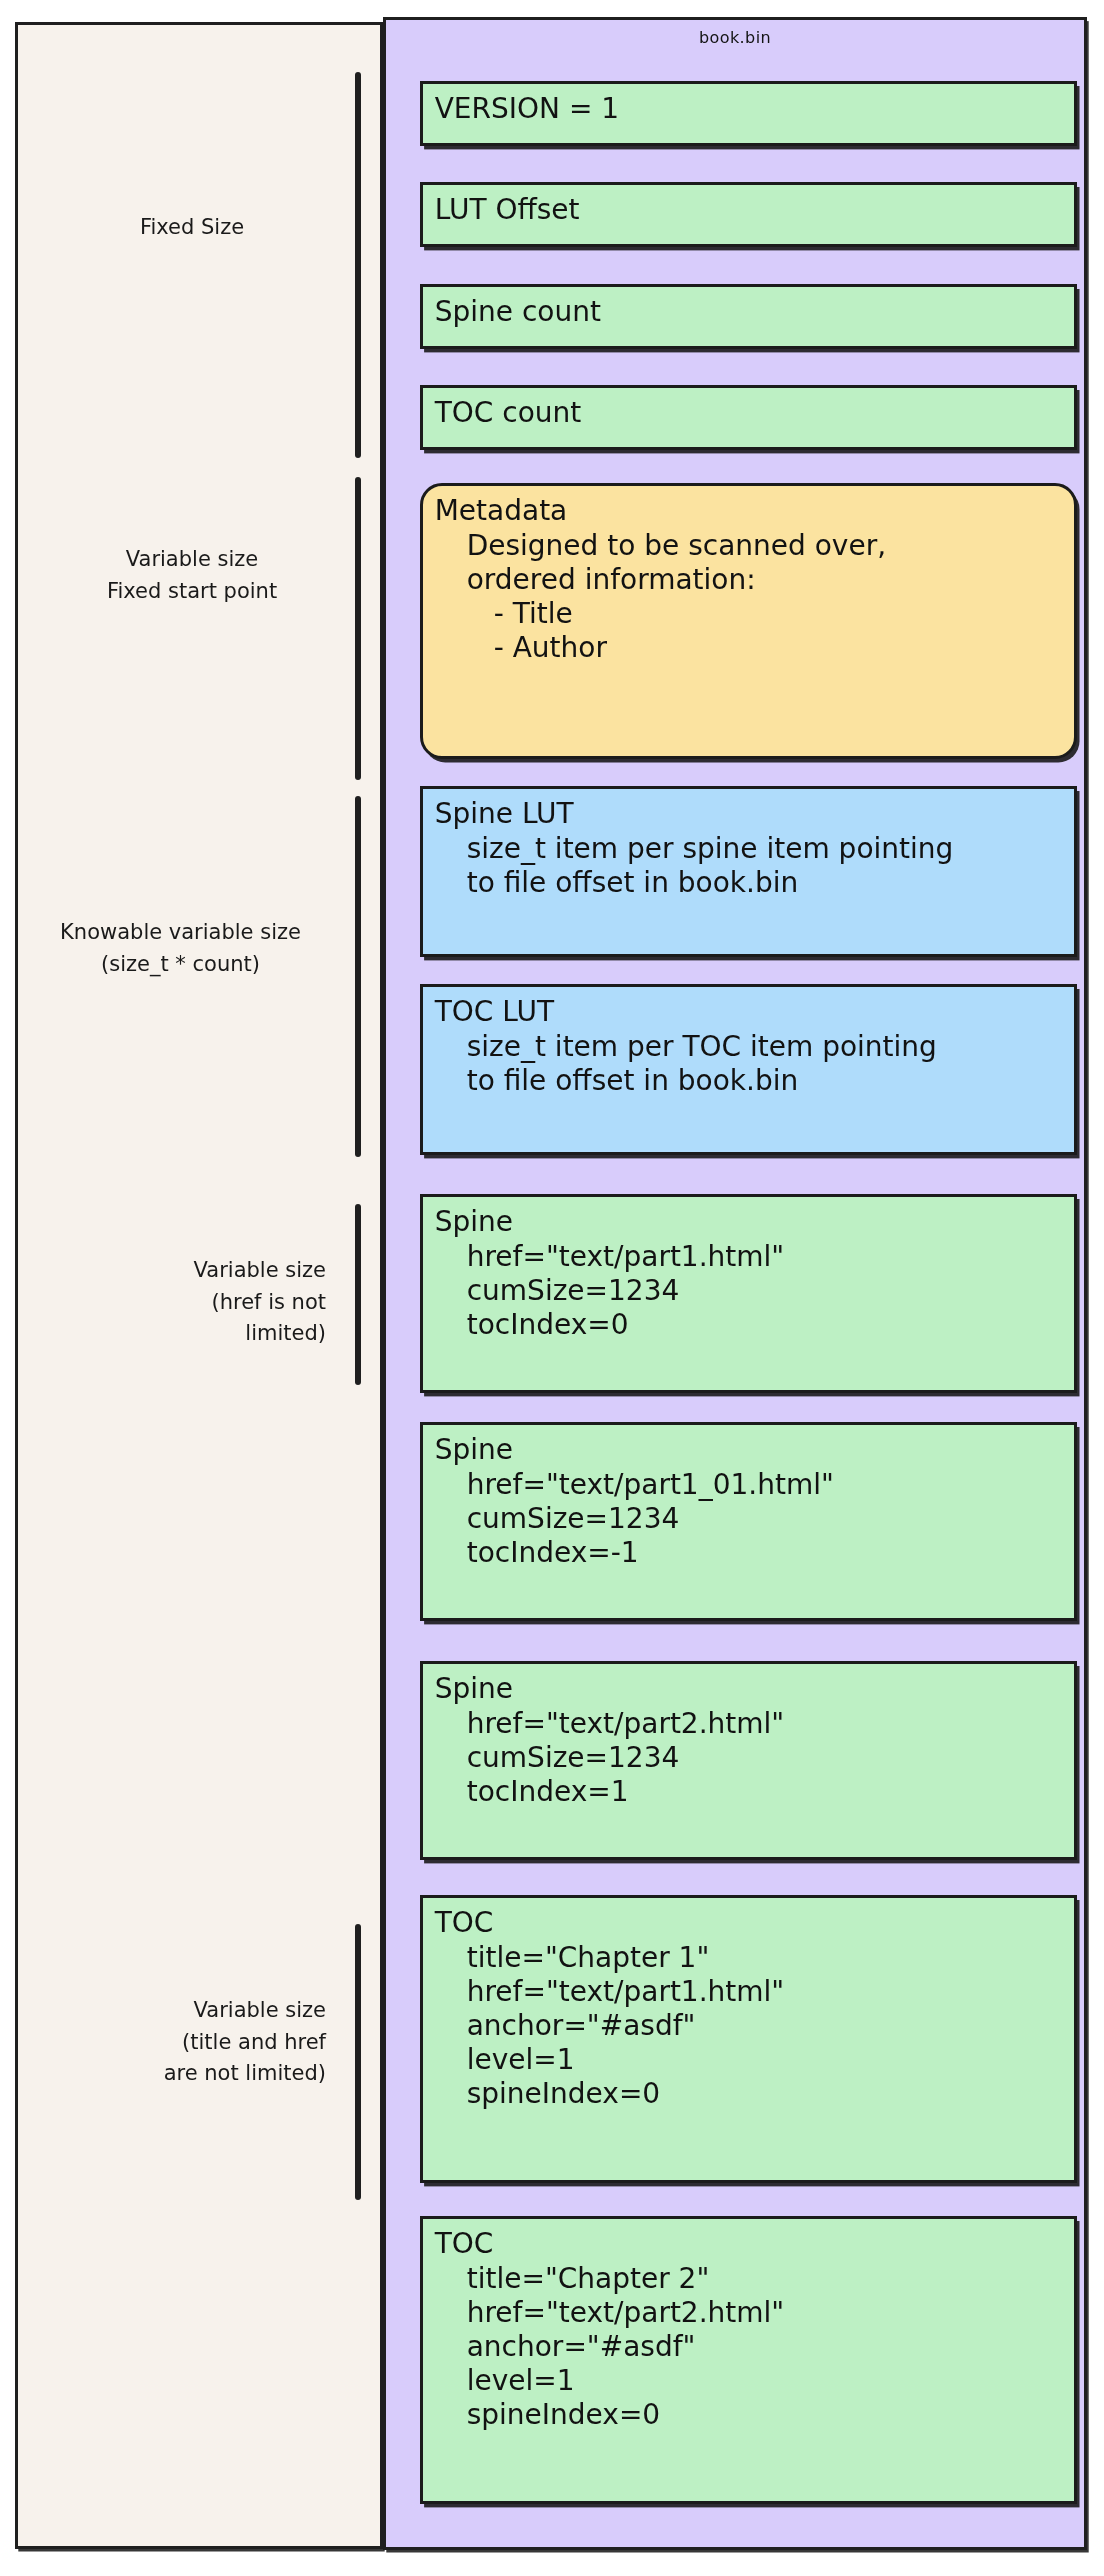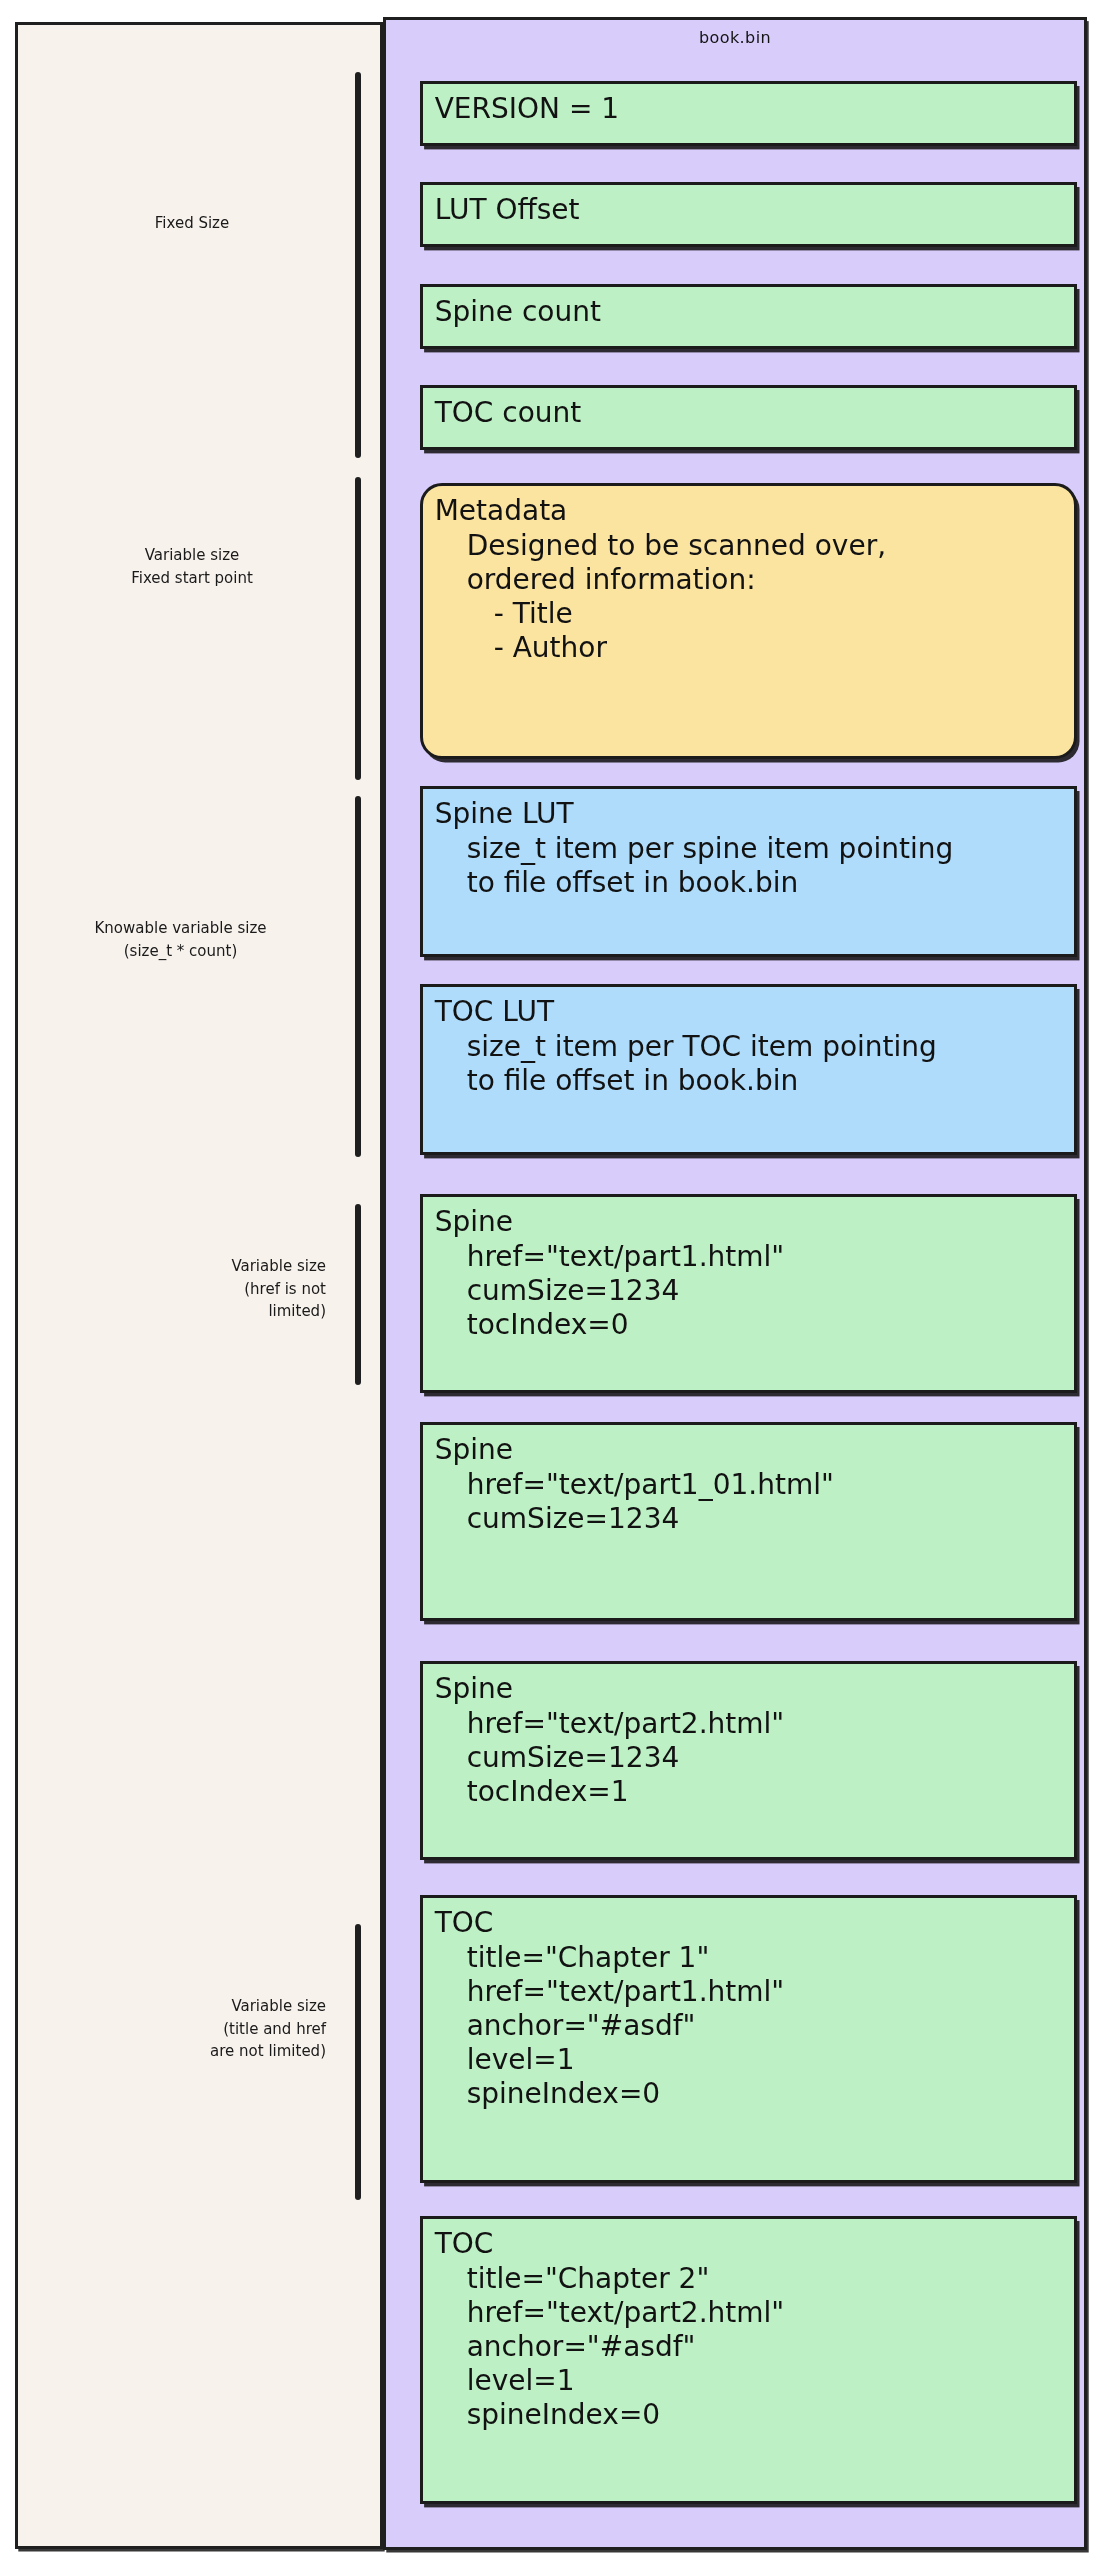--- a/index.html
+++ b/index.html
@@ -69,21 +69,21 @@
   .yellow { background: #fbe3a0; border-radius: 22px; }
   .blue   { background: #afdcfb; }
 
   .block .ln { display: block; }
   .block .ln.ind1 { padding-left: 32px; }
   .block .ln.ind2 { padding-left: 59px; }
 
   
   .grp-label {
     position: absolute;
-    font-size: 15px;
+    font-size: 21px;
     line-height: 1.5;
     color: #1a1a1a;
     white-space: pre-line;
   }
 
   
   .bracket {
     position: absolute;
     width: 5.9px;
     background: #1f1f1f;
@@ -127,20 +127,20 @@
   <div class="block green" style="left:420px; top:182px;  width:657px; height:65px;"><span class="ln">LUT Offset</span></div>
   <div class="block green" style="left:420px; top:284px;  width:657px; height:65px;"><span class="ln">Spine count</span></div>
   <div class="block green" style="left:420px; top:385px;  width:657px; height:65px;"><span class="ln">TOC count</span></div>
 
   <div class="block yellow" style="left:420px; top:483px;  width:657px; height:276px;"><span class="ln">Metadata</span><span class="ln ind1">Designed to be scanned over,</span><span class="ln ind1">ordered information:</span><span class="ln ind2">- Title</span><span class="ln ind2">- Author</span></div>
 
   <div class="block blue" style="left:420px; top:786px;  width:657px; height:171px;"><span class="ln">Spine LUT</span><span class="ln ind1">size_t item per spine item pointing</span><span class="ln ind1">to file offset in book.bin</span></div>
   <div class="block blue" style="left:420px; top:984px; width:657px; height:171px;"><span class="ln">TOC LUT</span><span class="ln ind1">size_t item per TOC item pointing</span><span class="ln ind1">to file offset in book.bin</span></div>
 
   <div class="block green" style="left:420px; top:1194px; width:657px; height:199px;"><span class="ln">Spine</span><span class="ln ind1">href="text/part1.html"</span><span class="ln ind1">cumSize=1234</span><span class="ln ind1">tocIndex=0</span></div>
-  <div class="block green" style="left:420px; top:1422px; width:657px; height:199px;"><span class="ln">Spine</span><span class="ln ind1">href="text/part1_01.html"</span><span class="ln ind1">cumSize=1234</span></div>
+  <div class="block green" style="left:420px; top:1422px; width:657px; height:199px;"><span class="ln">Spine</span><span class="ln ind1">href="text/part1_01.html"</span><span class="ln ind1">cumSize=1234</span><span class="ln ind1">tocIndex=-1</span></div>
   <div class="block green" style="left:420px; top:1661px; width:657px; height:199px;"><span class="ln">Spine</span><span class="ln ind1">href="text/part2.html"</span><span class="ln ind1">cumSize=1234</span><span class="ln ind1">tocIndex=1</span></div>
 
   <div class="block green" style="left:420px; top:1895px; width:657px; height:288px;"><span class="ln">TOC</span><span class="ln ind1">title="Chapter 1"</span><span class="ln ind1">href="text/part1.html"</span><span class="ln ind1">anchor="#asdf"</span><span class="ln ind1">level=1</span><span class="ln ind1">spineIndex=0</span></div>
   <div class="block green" style="left:420px; top:2216px; width:657px; height:288px;"><span class="ln">TOC</span><span class="ln ind1">title="Chapter 2"</span><span class="ln ind1">href="text/part2.html"</span><span class="ln ind1">anchor="#asdf"</span><span class="ln ind1">level=1</span><span class="ln ind1">spineIndex=0</span></div>
 
 </div>
 
 
 </body></html>

